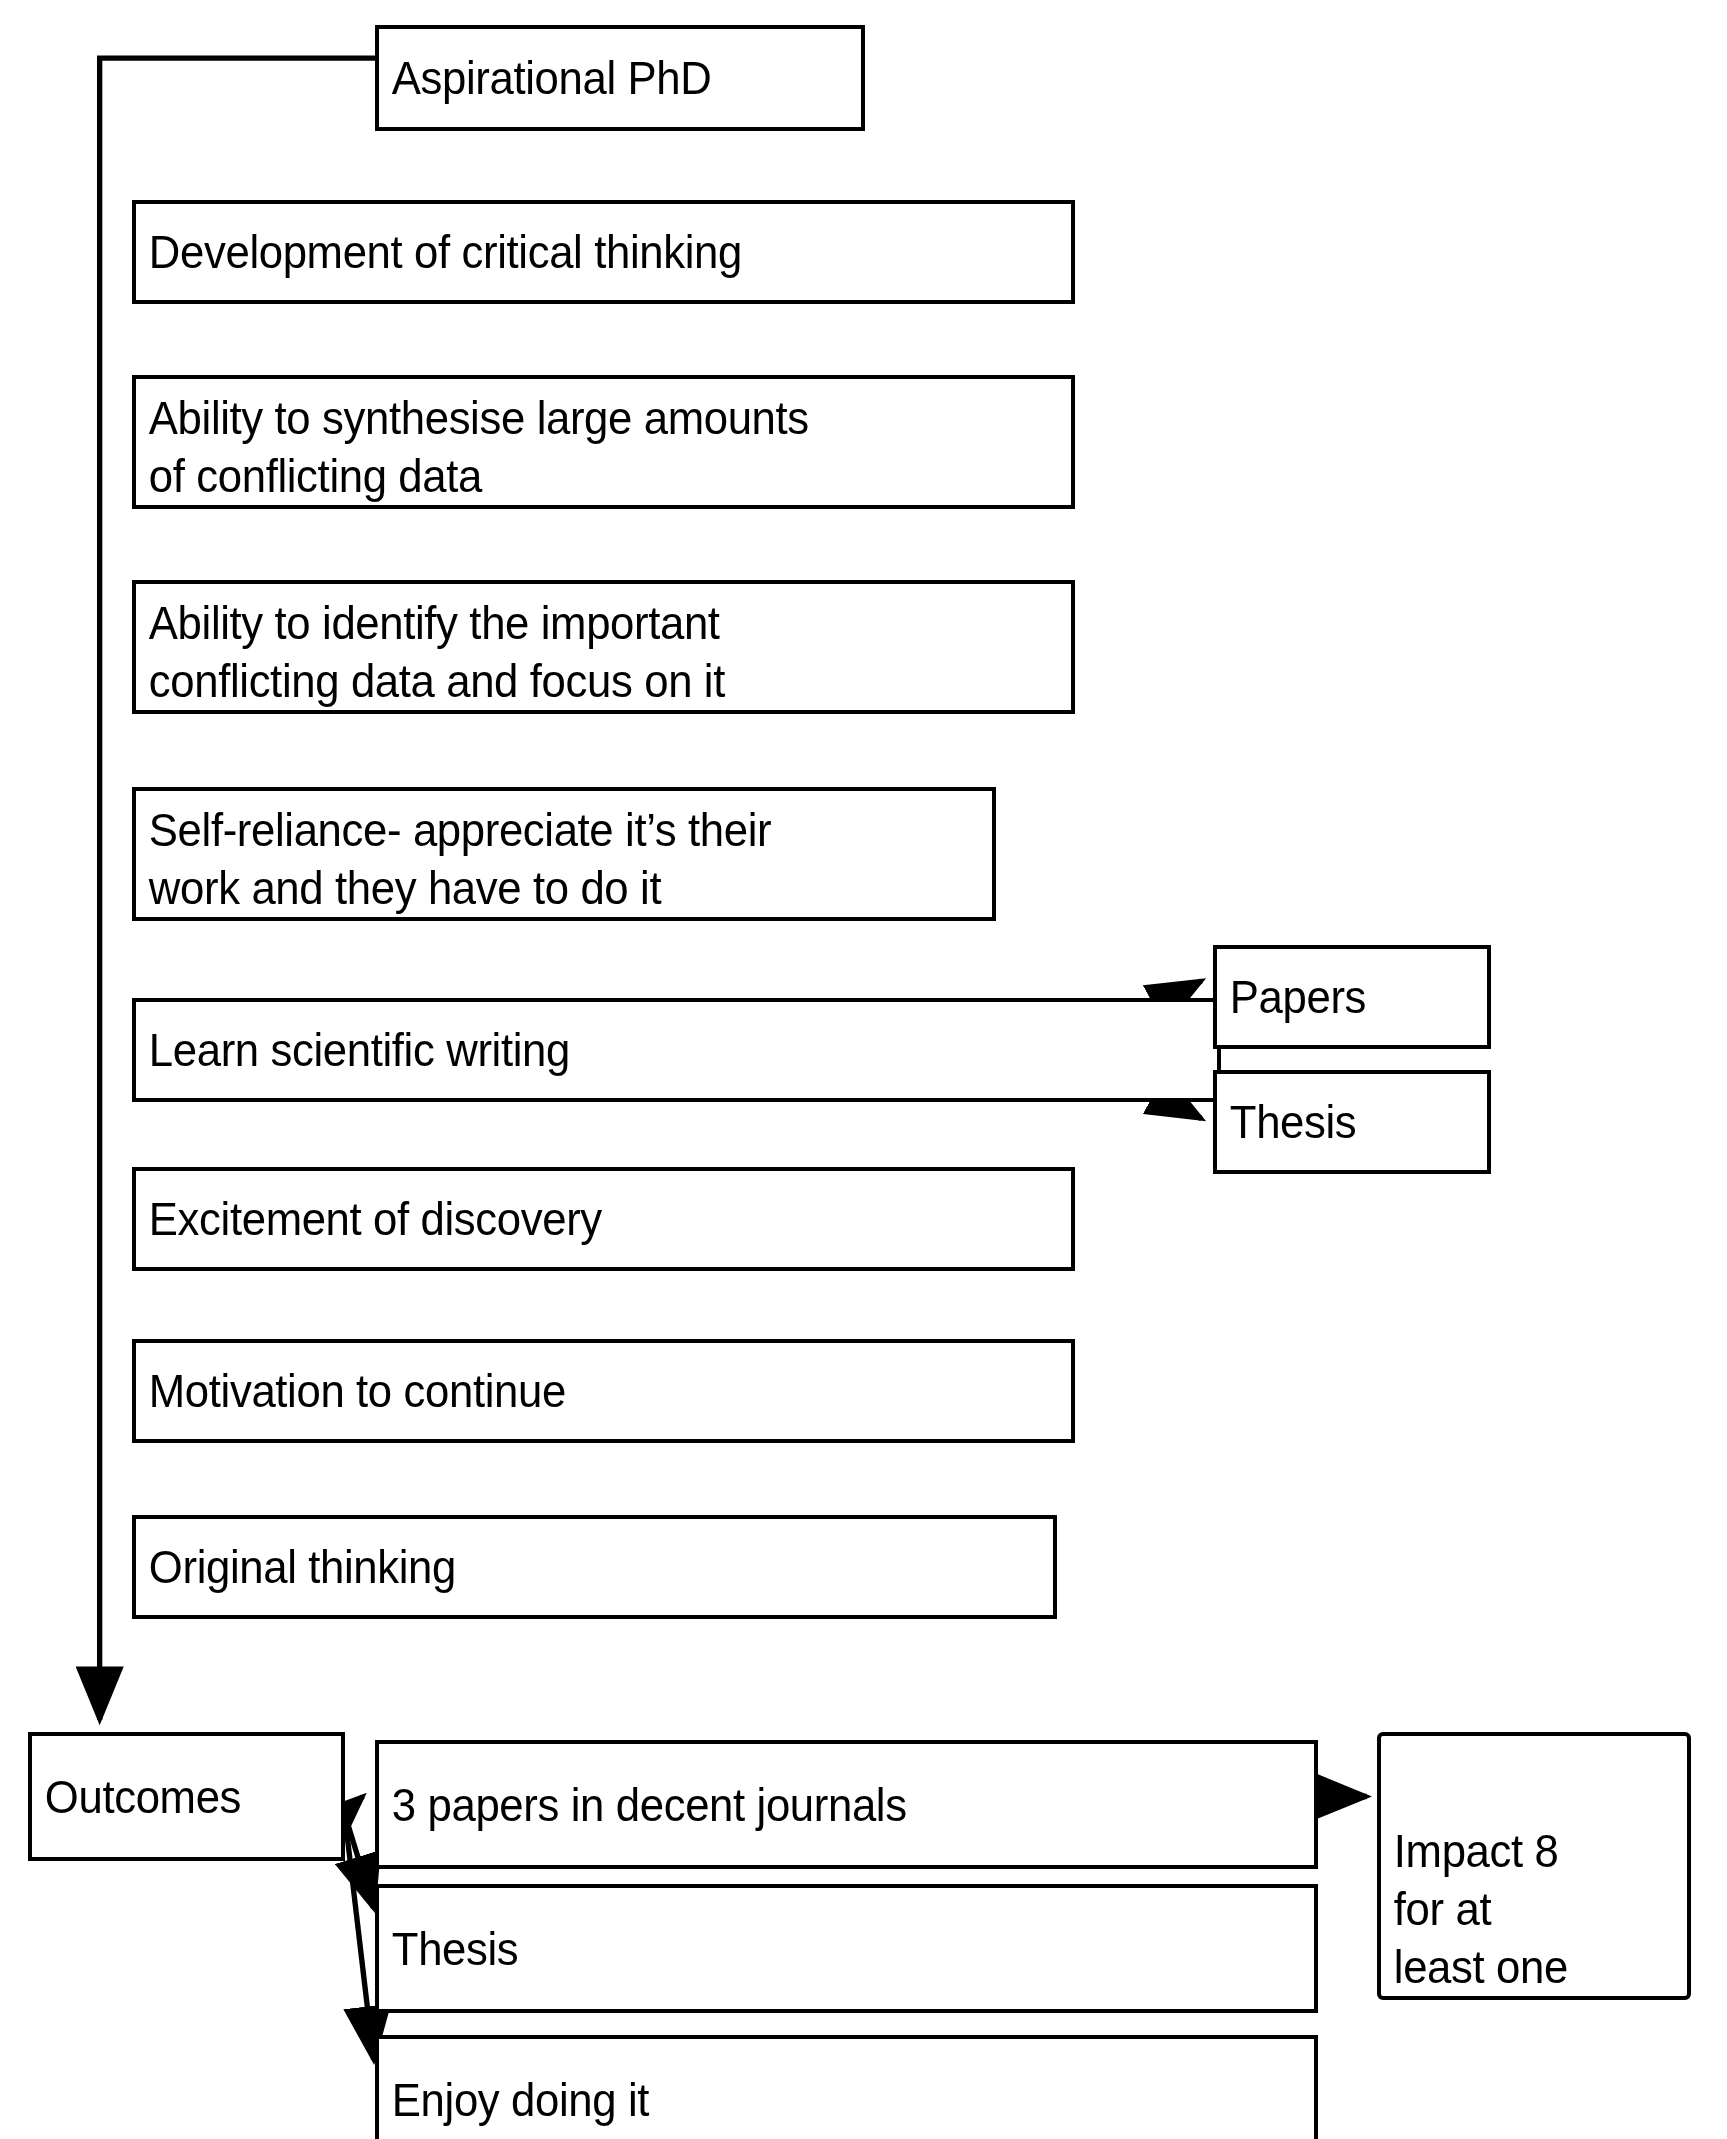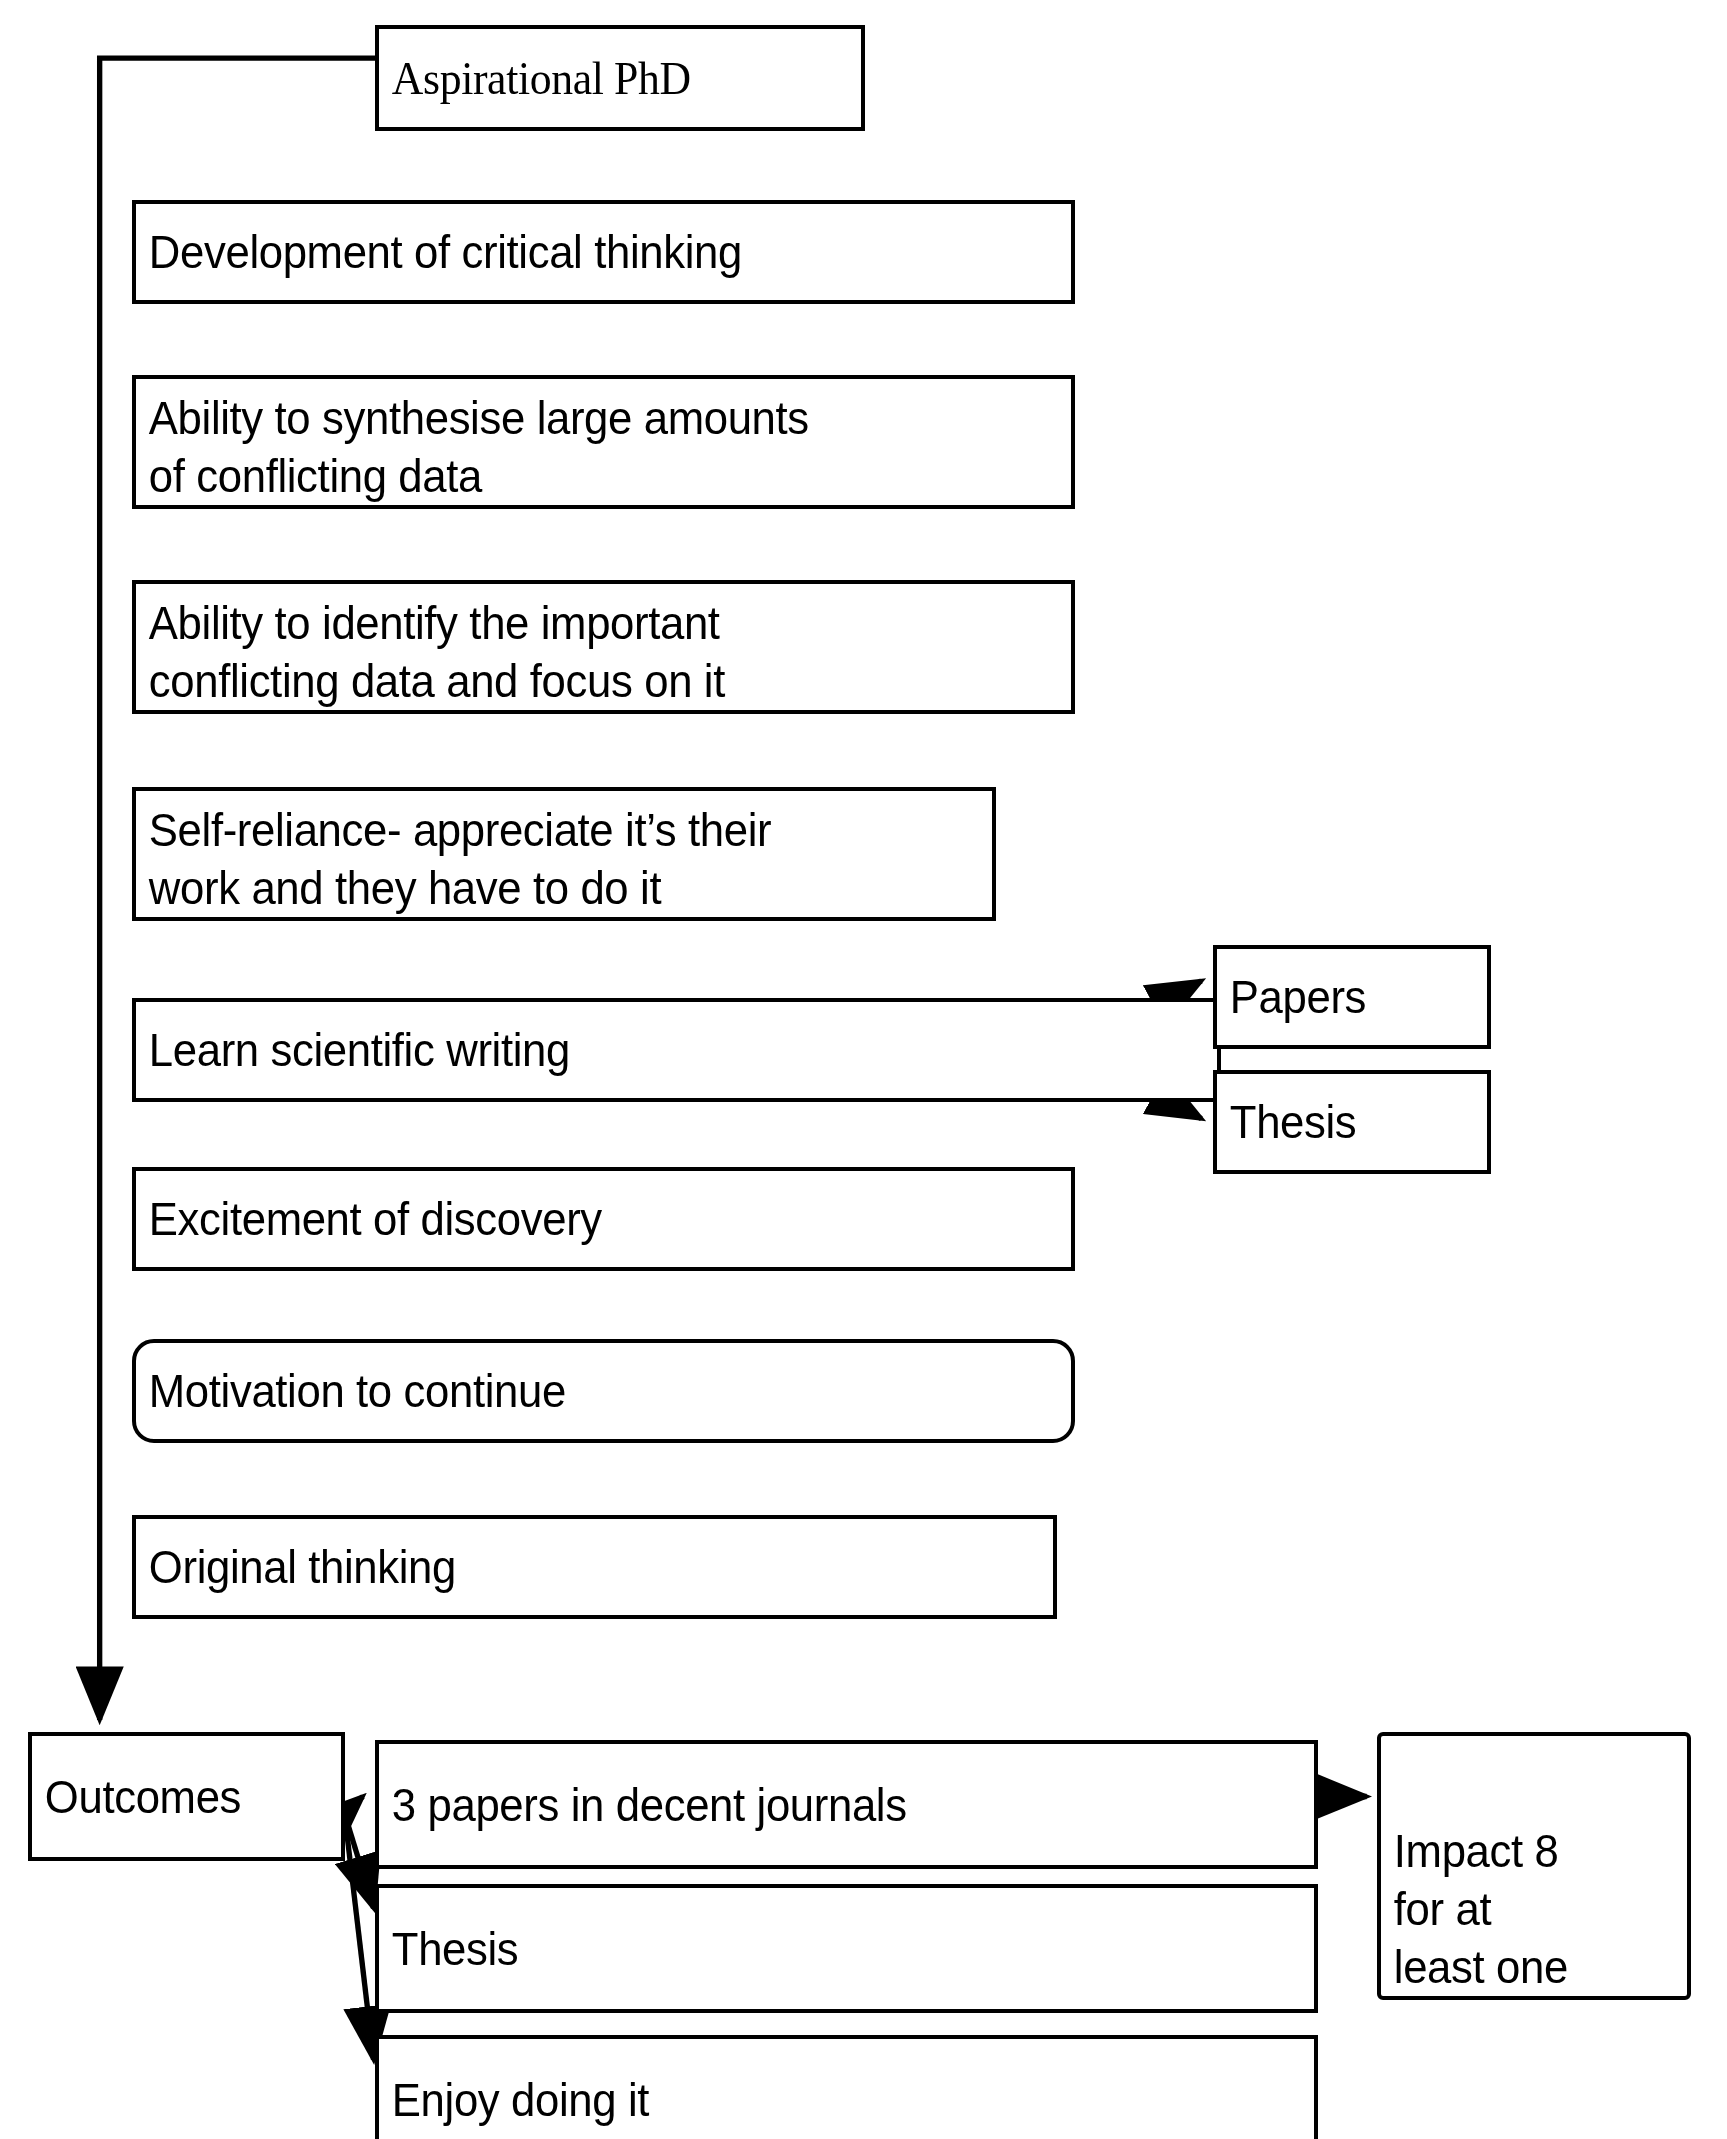--- a/index.html
+++ b/index.html
@@ -63,21 +63,21 @@
 
     <path d="M450,2370 L474,2348" fill="none" stroke="#000000" stroke-width="7" marker-end="url(#ah)"></path>
 
     <path d="M450,2370 L488,2494" fill="none" stroke="#000000" stroke-width="7" marker-end="url(#ah)"></path>
 
     <path d="M450,2370 L488,2692" fill="none" stroke="#000000" stroke-width="7" marker-end="url(#ah)"></path>
 
     <path d="M1722,2348 L1786,2348" fill="none" stroke="#000000" stroke-width="7" marker-end="url(#ah)"></path>
   </svg>
 
-  <div class="node" style="left:375px;top:24.5px;width:490px;height:106px;font-family:Liberation Serif, serif;">
+  <div class="node" style="left:375px;top:24.5px;width:490px;height:106px;">
     <span class="label">Aspirational PhD</span>
   </div>
 
   <div class="node" style="left:132px;top:200px;width:943px;height:104px;">
     <span class="label">Development of critical thinking</span>
   </div>
 
   <div class="node top-align" style="left:132px;top:375px;width:943px;height:134px;">
     <span class="label">Ability to synthesise large amounts
 of conflicting data</span>
@@ -94,21 +94,21 @@
   </div>
 
   <div class="node" style="left:132px;top:998px;width:1089px;height:104px;">
     <span class="label">Learn scientific writing</span>
   </div>
 
   <div class="node" style="left:132px;top:1167px;width:943px;height:104px;">
     <span class="label">Excitement of discovery</span>
   </div>
 
-  <div class="node" style="left:132px;top:1339px;width:943px;height:104px;border-radius:22px;">
+  <div class="node" style="left:132px;top:1339px;width:943px;height:104px;">
     <span class="label">Motivation to continue</span>
   </div>
 
   <div class="node" style="left:132px;top:1515px;width:925px;height:104px;">
     <span class="label">Original thinking</span>
   </div>
 
   <div class="node" style="left:1213px;top:929px;width:278px;height:104px;margin-top:16px;">
     <span class="label">Papers</span>
   </div>

